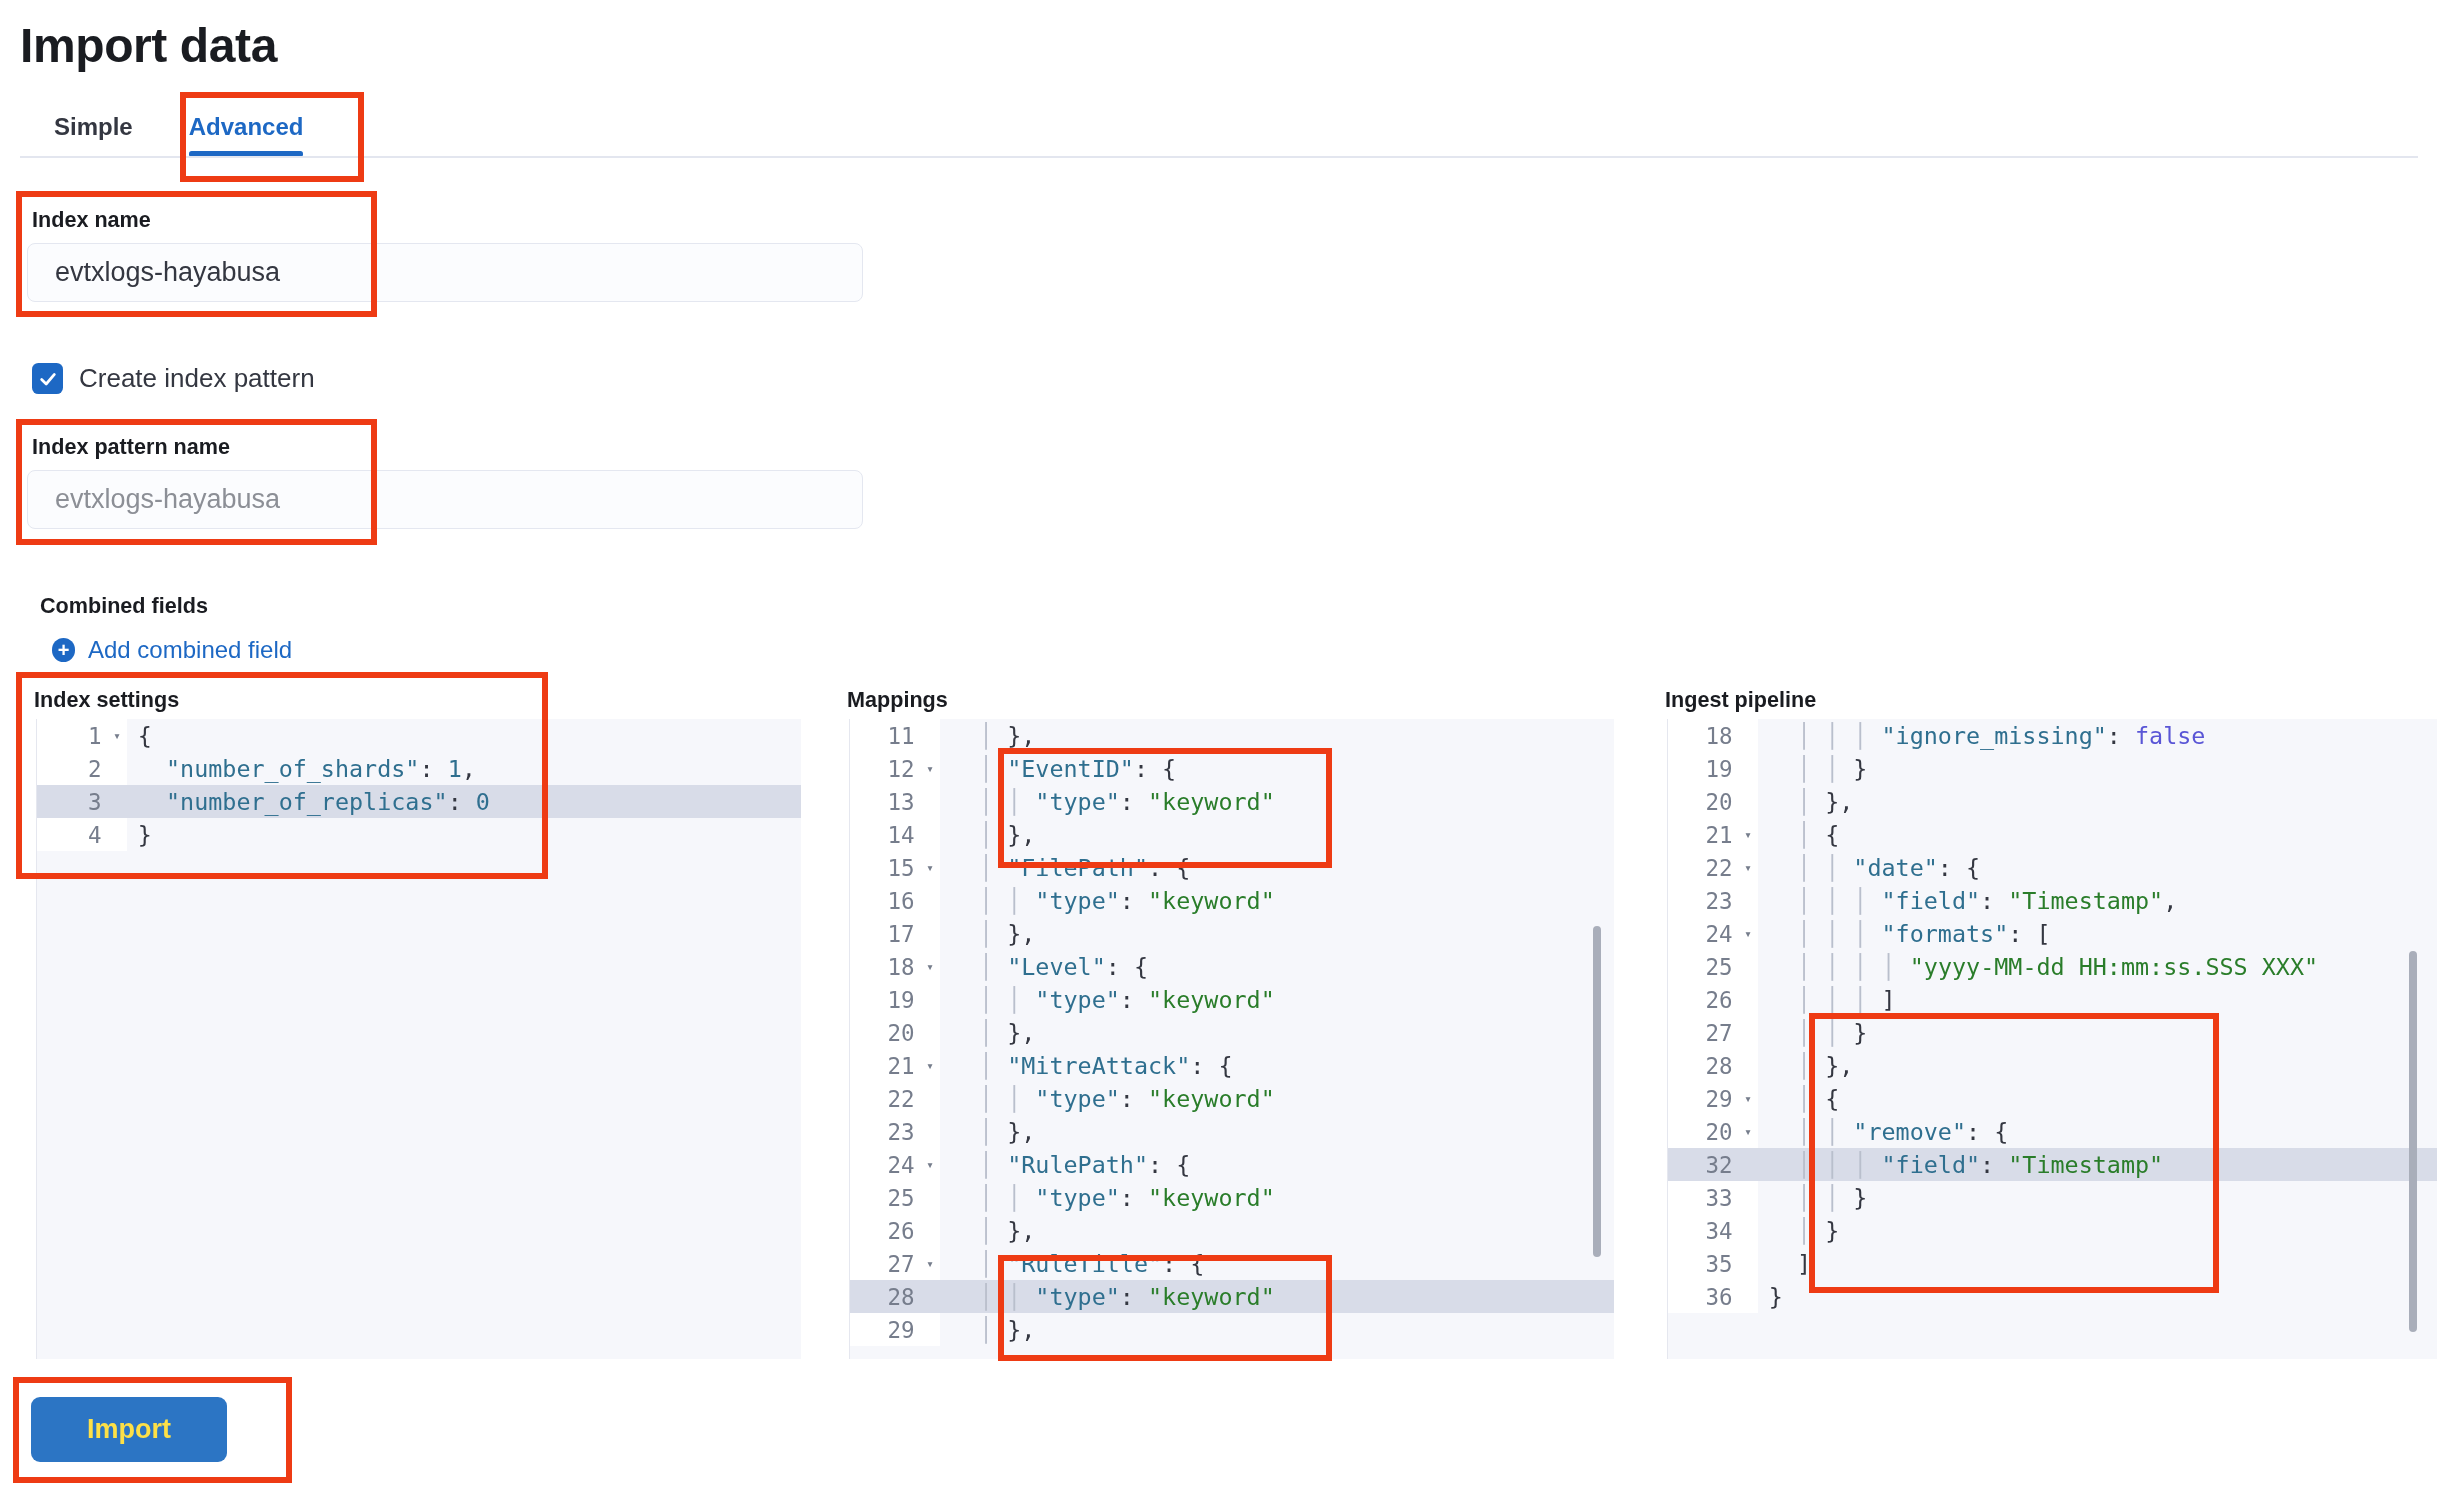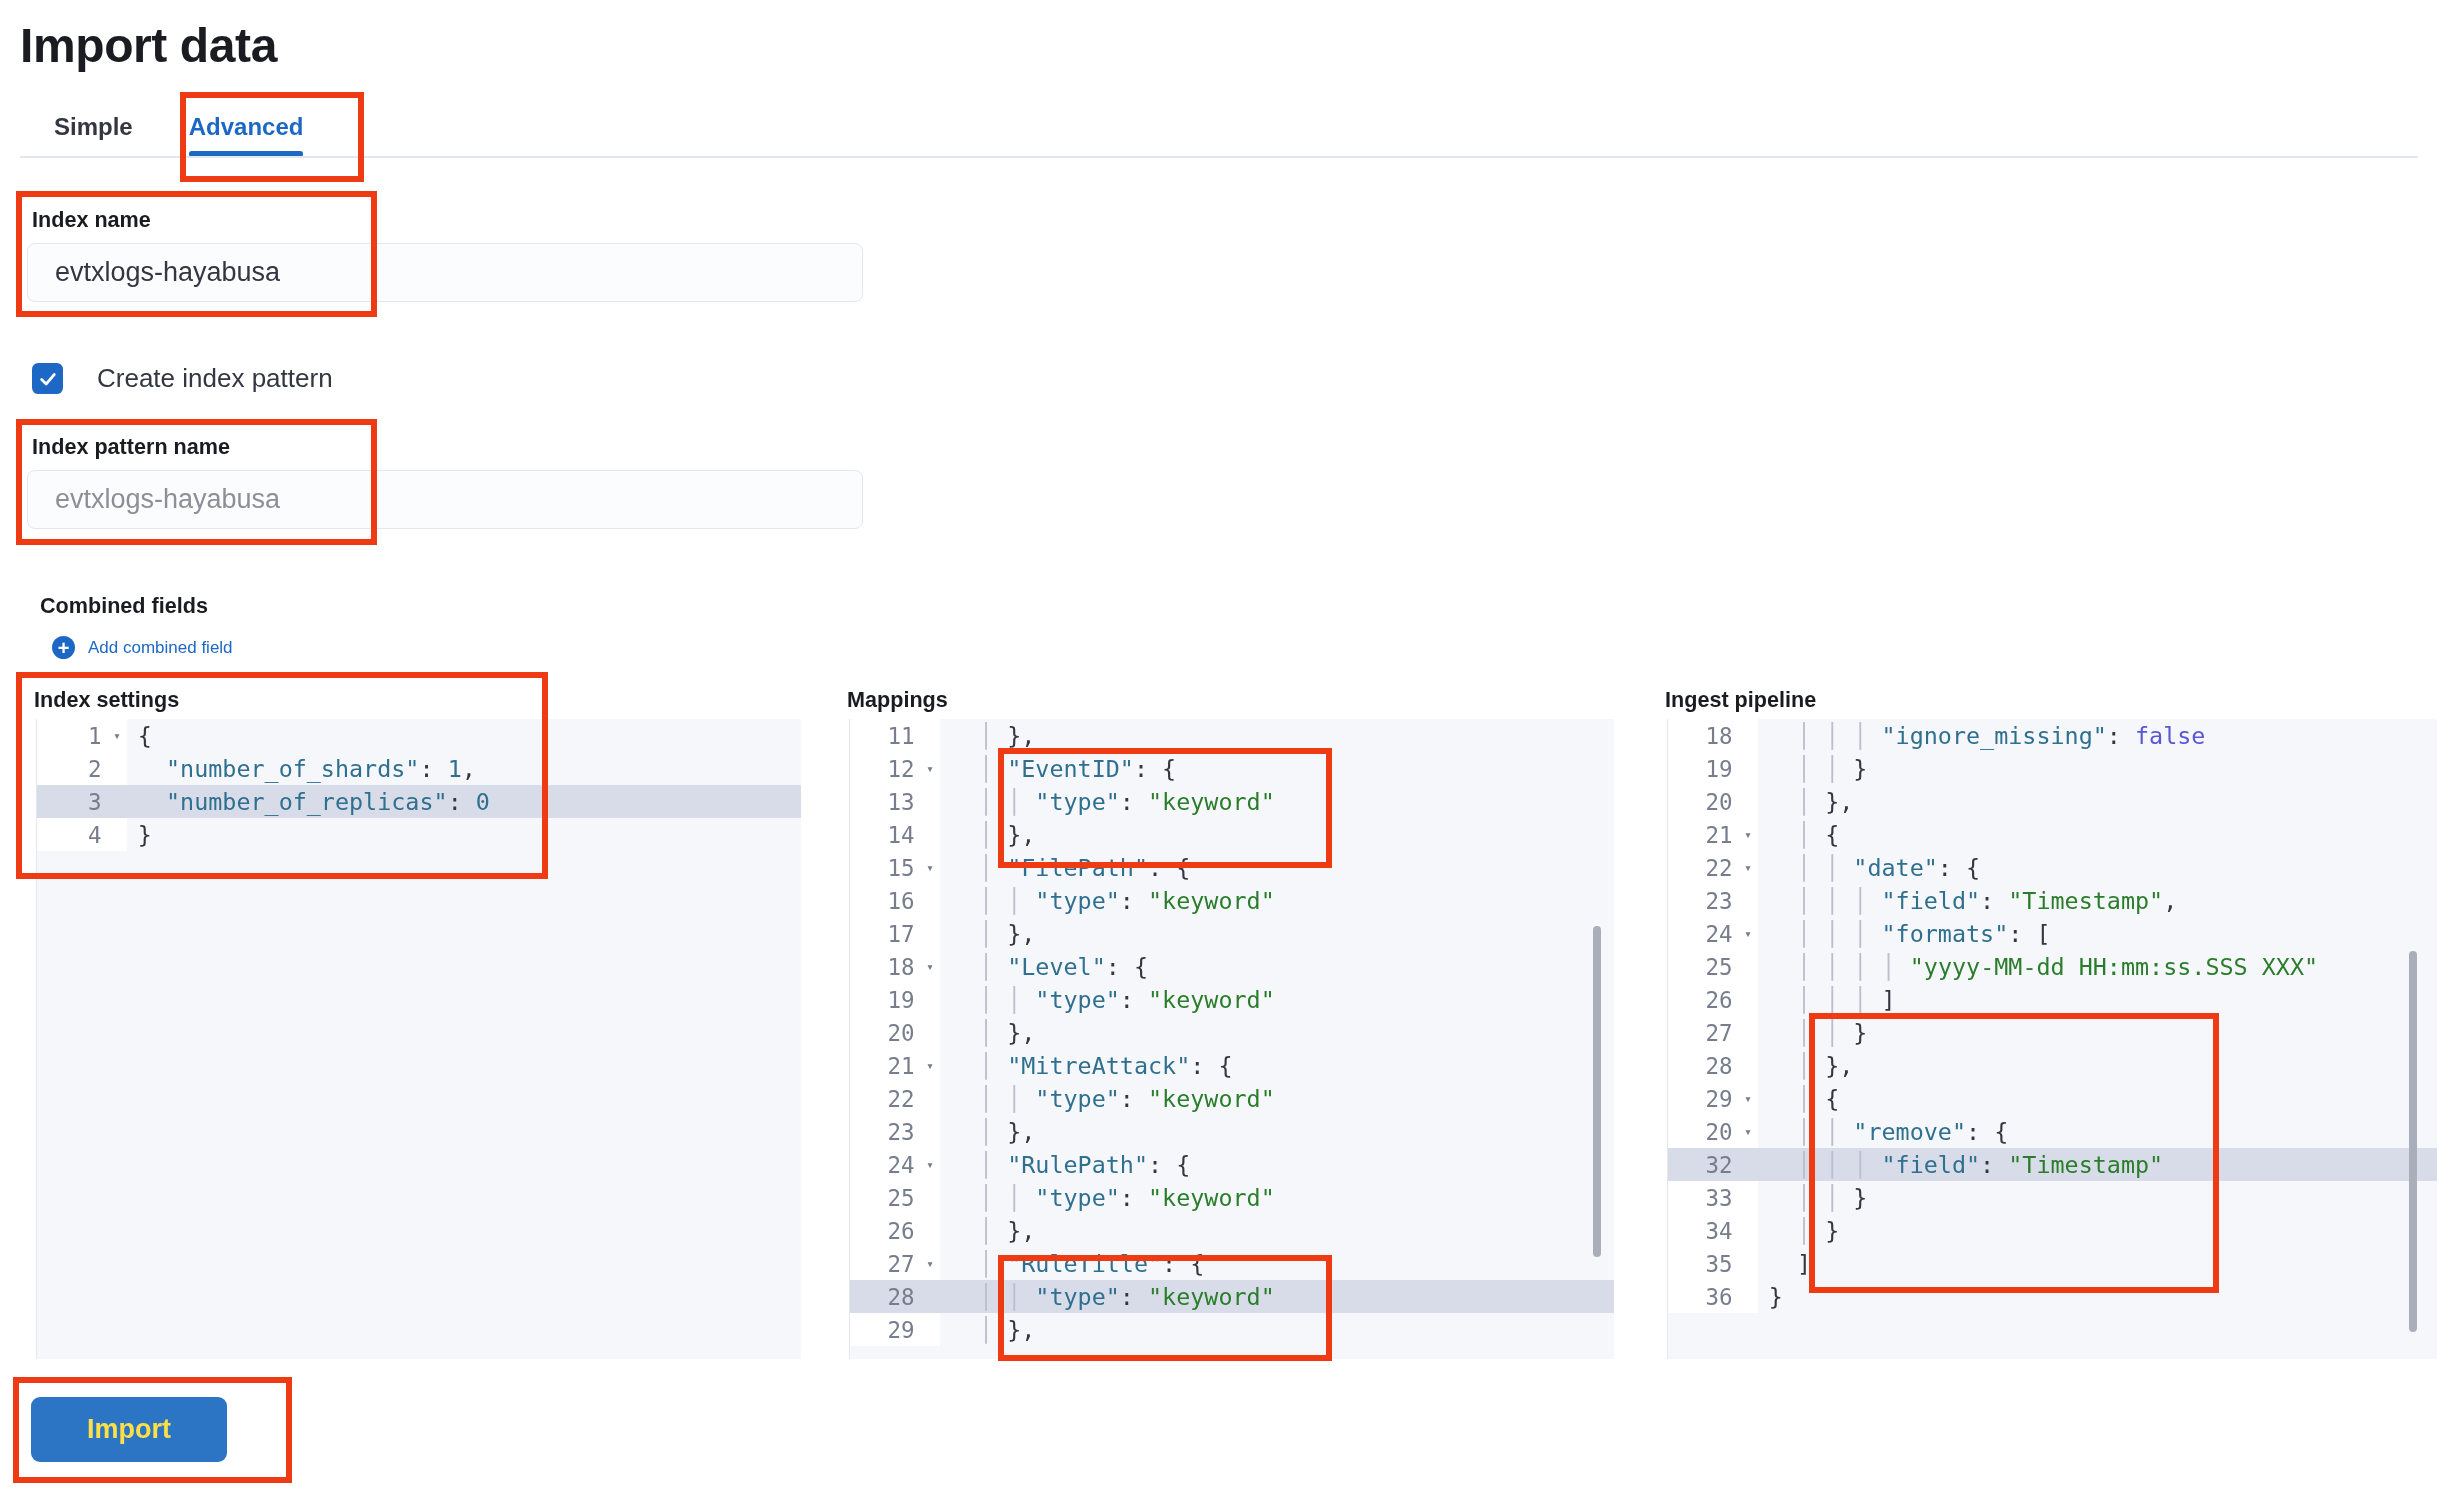--- a/index.html
+++ b/index.html
@@ -34,37 +34,37 @@
     position:absolute;font-size:21.6px;font-weight:700;color:#1a1c21;
   }
   .text-input{
     position:absolute;height:59px;width:836px;
     border:0.9px solid #e4e7f0;border-radius:8px;background:#fbfcfe;
     display:flex;align-items:center;
     font-size:27px;padding-left:27px;box-sizing:border-box;text-align:center;
   }
   .text-input.value{color:#343741;}
   .text-input.placeholder{color:#8c8f96;}
-  .checkbox-row{position:absolute;left:32px;top:363px;display:flex;align-items:center;gap:34px;}
+  .checkbox-row{position:absolute;left:32px;top:363px;display:flex;align-items:center;gap:16px;}
   .cbx{
     width:31px;height:31px;border-radius:6.3px;background:#1d68c4;
     display:flex;align-items:center;justify-content:center;flex:0 0 auto;
   }
   .cbx svg{display:block;}
   .cbx-label{font-size:26px;color:#343741;}
   .combined-title{position:absolute;left:40px;top:593px;font-size:21.6px;font-weight:700;color:#1a1c21;}
   .add-combined{
     position:absolute;left:52px;top:636px;display:flex;align-items:center;gap:12.6px;cursor:pointer;
   }
   .plus-ico{
     width:23.4px;height:23.4px;border-radius:50%;background:#1d68c4;color:#fff;
     display:flex;align-items:center;justify-content:center;font-size:20px;font-weight:700;line-height:1;
     flex:0 0 auto;
   }
-  .add-combined-label{font-size:17px;color:#1d68c4;}
+  .add-combined-label{font-size:24px;color:#1d68c4;}
   
   .col-title{position:absolute;font-size:21.6px;font-weight:700;color:#1a1c21;}
   .editor{
     position:absolute;
     background:#f6f7fb;
     overflow:hidden;
     font-family:"DejaVu Sans Mono", monospace;
     border-left:0.9px solid #e5e7ef;
   }
   .ed-row{position:relative;height:33px;display:flex;align-items:center;}

